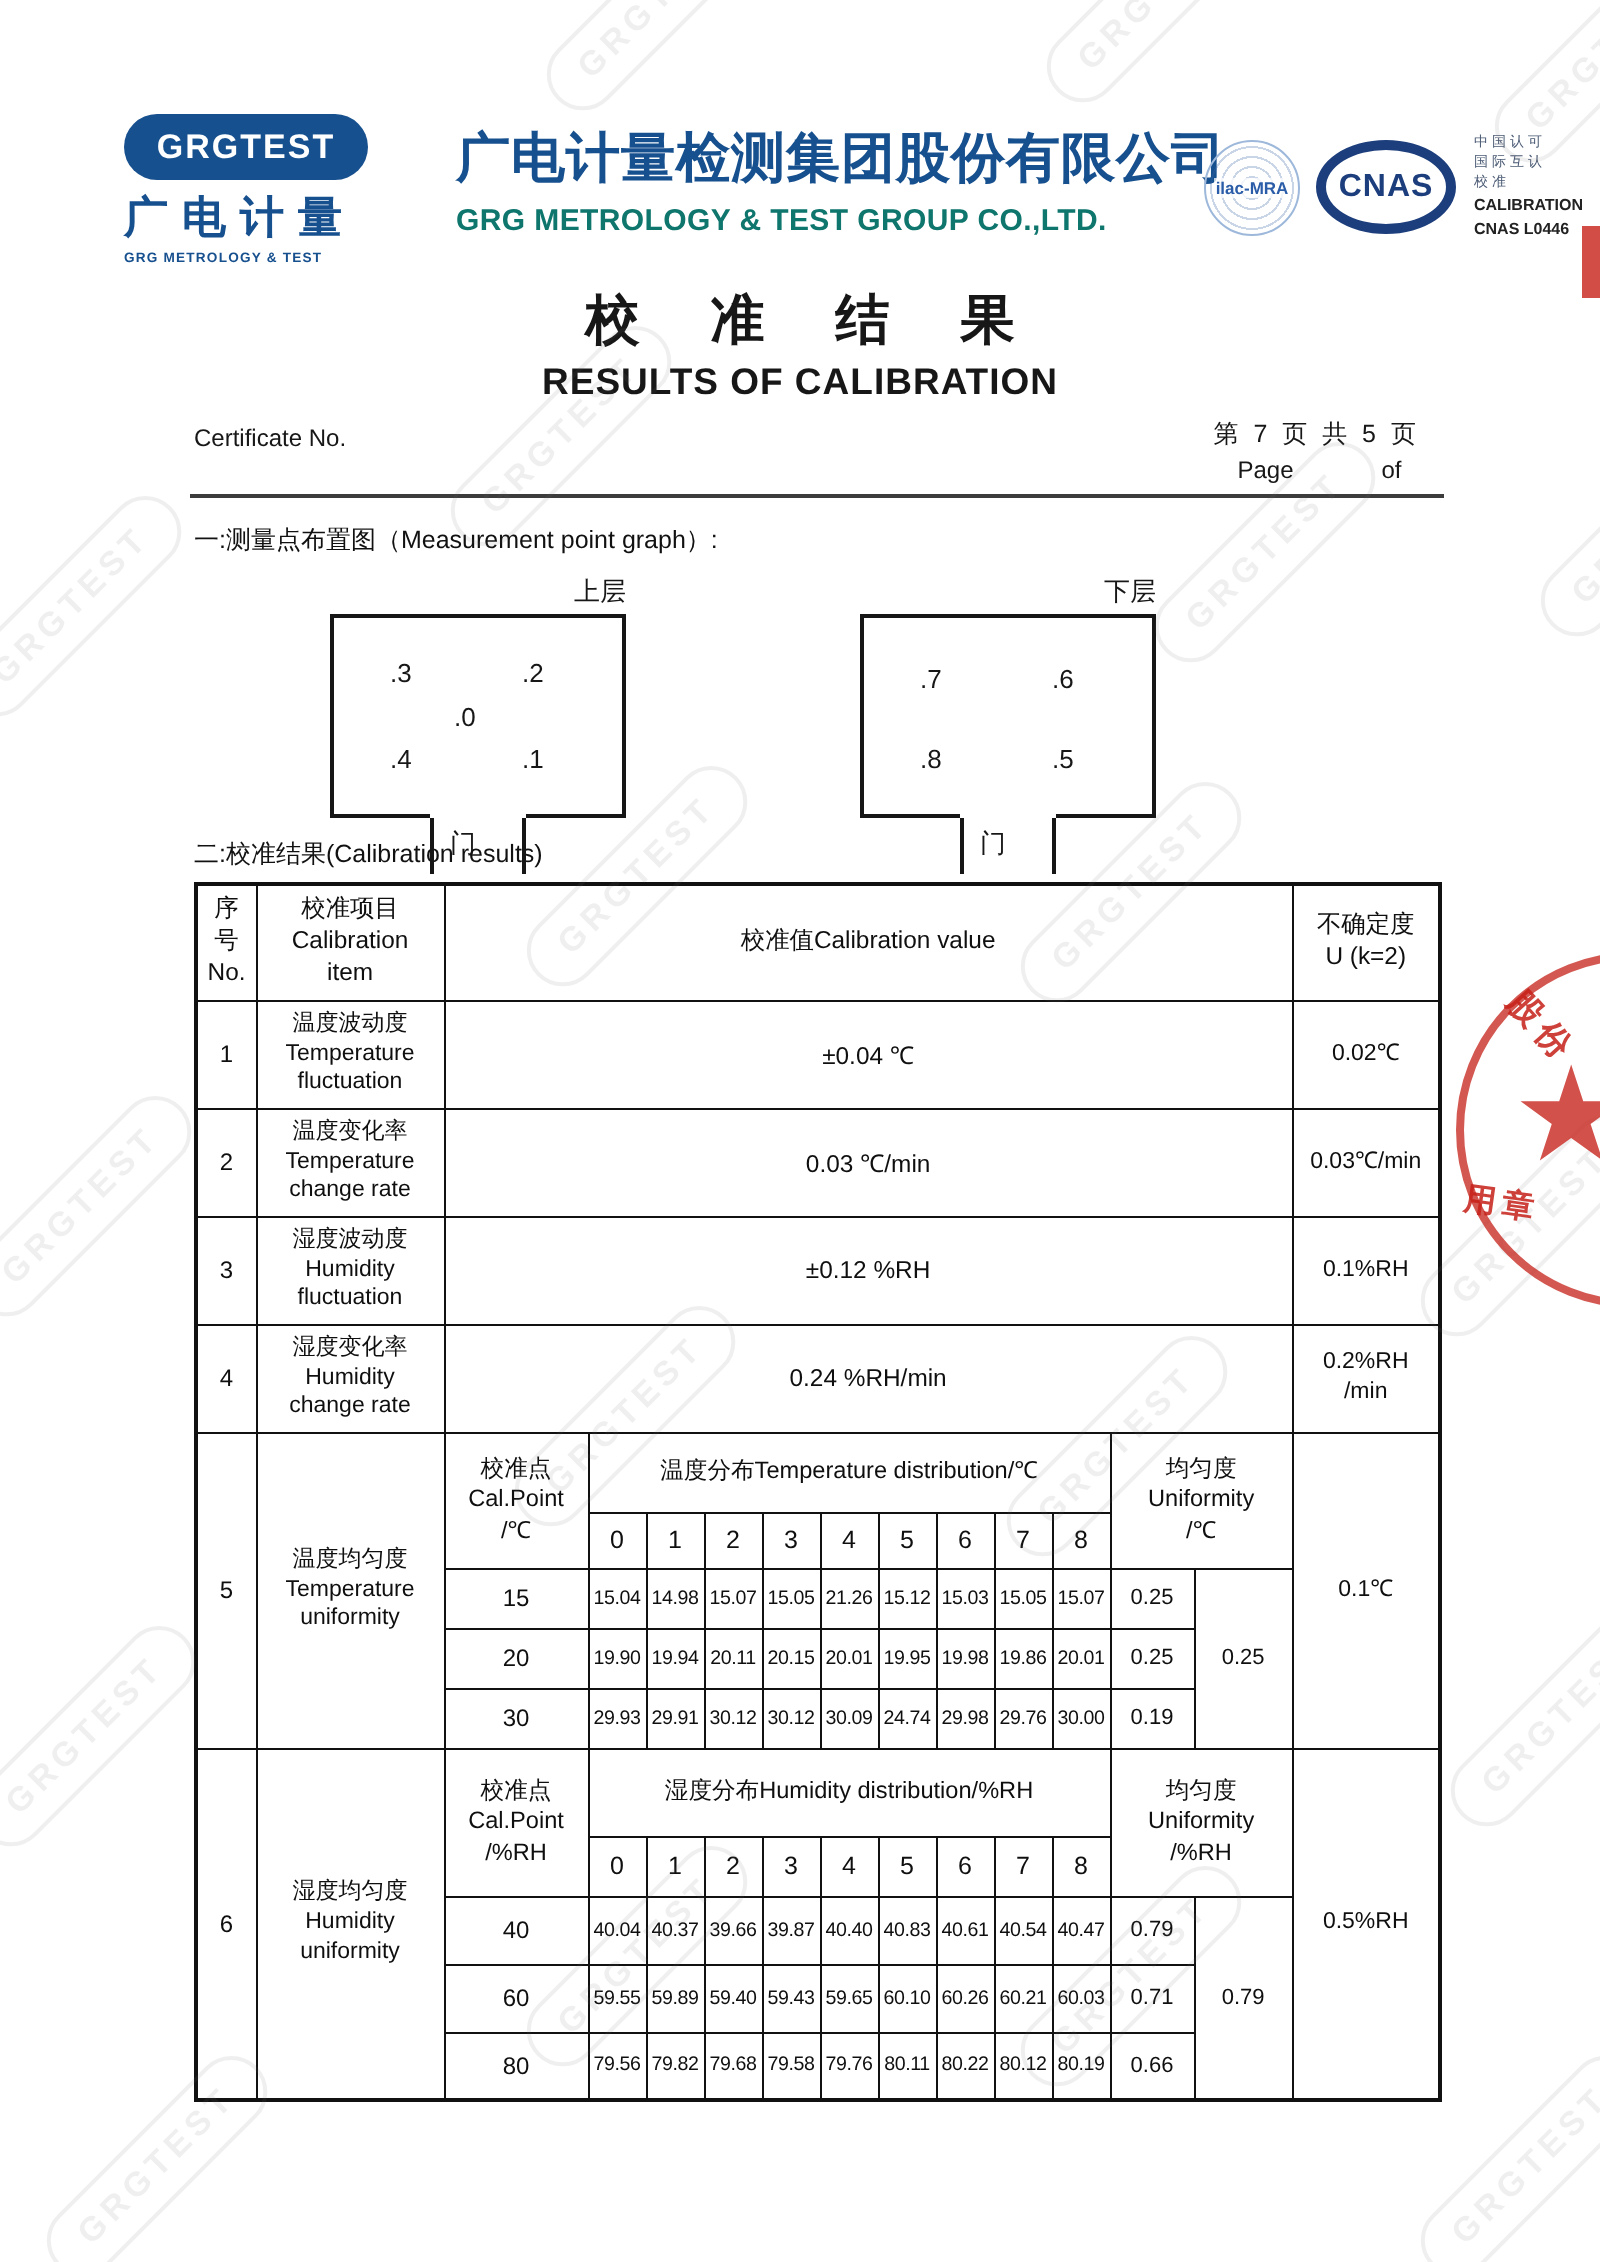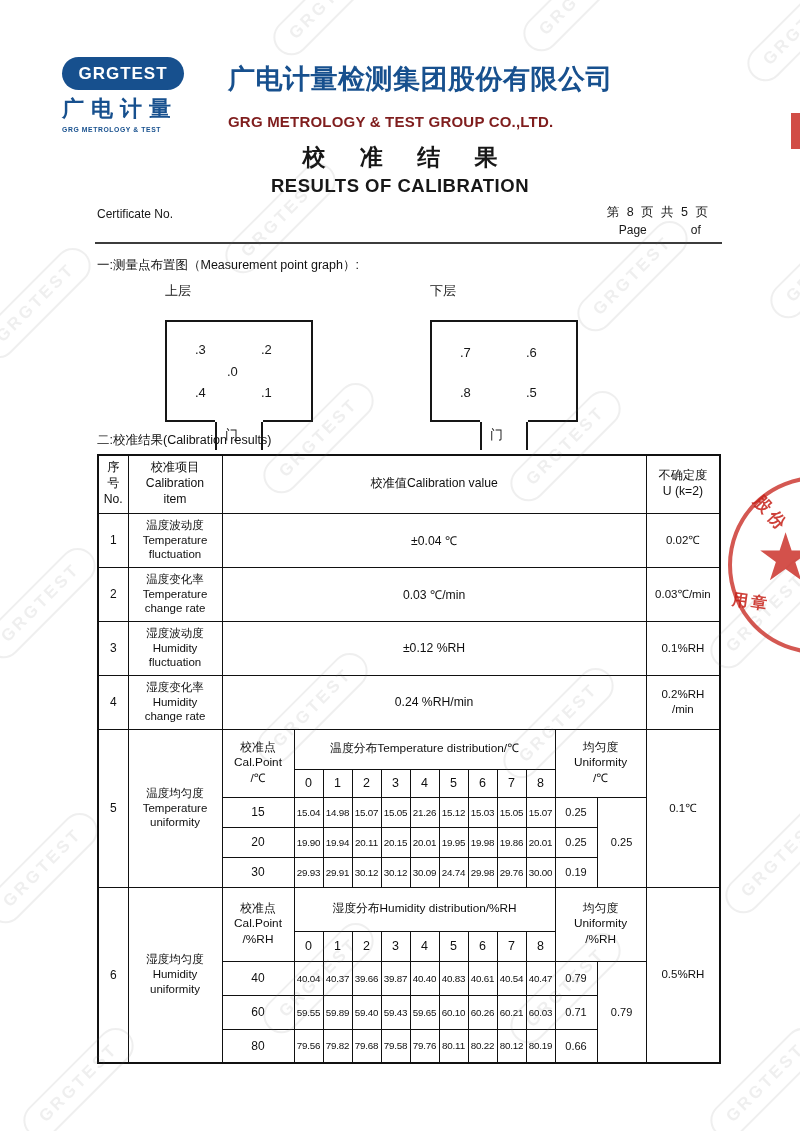--- a/index.html
+++ b/index.html
@@ -19,59 +19,59 @@
   .logo { width:152px; }
   .logo-badge { display:block; width:122px; height:33px; background:#17508e; border-radius:17px;
                 color:#fff; font-weight:bold; font-size:17px; text-align:center; line-height:33px;
                 letter-spacing:1px; }
   .logo-cn { display:block; font-size:22px; font-weight:bold; color:#17508e; letter-spacing:7px;
              margin-top:4px; white-space:nowrap; }
   .logo-sub { display:block; font-size:6.8px; font-weight:bold; color:#17508e; letter-spacing:0.6px;
               margin-top:2px; white-space:nowrap; }
   .company { margin:4px 0 0 14px; width:362px; }
   .company-cn { font-size:27px; font-weight:bold; color:#17508e; white-space:nowrap; letter-spacing:0.5px; }
-  .company-en { font-size:15px; font-weight:bold; color:#7f1d1d; white-space:nowrap; margin-top:16px;
+  .company-en { font-size:15px; font-weight:bold; color:#0f766e; white-space:nowrap; margin-top:5px;
                 letter-spacing:0.2px; }
   .certs { display:flex; align-items:center; margin:10px 0 0 12px; }
   .ilac { position:relative; width:48px; height:48px; border-radius:50%;
           border:1px solid #9db8da;
           background:repeating-radial-gradient(circle at 50% 50%, rgba(60,105,170,0.28) 0 1px, transparent 1px 5px);
           display:flex; align-items:center; justify-content:center; }
   .ilac-label { font-size:8.5px; font-weight:bold; color:#2a5ca8; background:rgba(255,255,255,0.75);
                 padding:0 1px; white-space:nowrap; }
   .cnas { position:relative; width:70px; height:47px; margin-left:8px;
           display:flex; align-items:center; justify-content:center; }
   .cnas-ellipse { position:absolute; inset:0; border:5px solid #1d3e7c; border-radius:50%; }
   .cnas-label { position:relative; font-size:16px; font-weight:800; color:#1d3e7c; letter-spacing:0.5px;
                 background:#fff; padding:0 1px; }
   .acc-text { margin-left:9px; line-height:1.45; }
   .acc-cn { font-size:7px; color:#4a5a74; letter-spacing:2px; }
   .acc-en { font-size:8px; font-weight:bold; color:#222; }
 
   
-  .title-cn { text-align:center; font-size:23px; font-weight:bold; letter-spacing:14px;
+  .title-cn { text-align:center; font-size:27px; font-weight:bold; letter-spacing:14px;
               margin-top:9px; text-indent:14px; }
   .title-en { text-align:center; font-size:18.5px; font-weight:600; letter-spacing:0.5px; margin-top:2px; }
 
   
   .cert-row { display:flex; justify-content:space-between; margin:7px 90px 0 97px; }
   .cert-line1 { font-size:12.5px; }
   .cert-num { margin-left:10px; font-size:12.5px; }
   .cert-line2 { font-size:12px; margin-top:3px; }
   .page-line1 { font-size:12.5px; letter-spacing:2px; white-space:nowrap; }
   .page-line2 { font-size:12px; margin-top:2px; padding-left:12px; }
   .page-line2 .of { margin-left:44px; }
   .rule { margin:5px 78px 0 95px; border-top:2px solid #3c3c3c; }
 
   
   .sec-heading { margin:13px 0 0 97px; font-size:12.5px; color:#111; }
   .diagrams { display:flex; margin:8px 0 0 165px; }
   .diagram { width:148px; }
   .diagram + .diagram { margin-left:117px; }
-  .dlabel { text-align:left; font-size:13px; margin-bottom:20px; }
+  .dlabel { text-align:right; font-size:13px; margin-bottom:2px; }
   .dbox { position:relative; width:148px; height:102px; border:2px solid #161616; }
   .gap-patch { position:absolute; left:48px; bottom:-2px; width:48px; height:2px; background:#fff; }
   .door-l { position:absolute; left:48px; top:100px; width:2px; height:28px; background:#161616; }
   .door-r { position:absolute; left:94px; top:100px; width:2px; height:28px; background:#161616; }
   .door-label { position:absolute; left:58px; top:104px; font-size:13px; }
   .pt-mark { position:absolute; font-size:13px; }
 
   
   .cal { border-collapse:collapse; table-layout:fixed; width:622px; margin:5px 0 0 97px;
          border:2px solid #111; }
@@ -141,31 +141,47 @@
     <div class="header">
       <div class="logo">
         <span class="logo-badge">GRGTEST</span>
         <span class="logo-cn">广电计量</span>
         <span class="logo-sub">GRG METROLOGY &amp; TEST</span>
       </div>
       <div class="company">
         <div class="company-cn">广电计量检测集团股份有限公司</div>
         <div class="company-en">GRG METROLOGY &amp; TEST GROUP CO.,LTD.</div>
       </div>
+      <div class="certs">
+        <div class="ilac">
+          <span class="ilac-label">ilac-MRA</span>
+        </div>
+        <div class="cnas">
+          <span class="cnas-ellipse"></span>
+          <span class="cnas-label">CNAS</span>
+        </div>
+        <div class="acc-text">
+          <div class="acc-cn">中国认可</div>
+          <div class="acc-cn">国际互认</div>
+          <div class="acc-cn">校准</div>
+          <div class="acc-en">CALIBRATION</div>
+          <div class="acc-en">CNAS L0446</div>
+        </div>
+      </div>
     </div>
 
     <div class="title-cn">校 准 结 果</div>
     <div class="title-en">RESULTS OF CALIBRATION</div>
 
     <div class="cert-row">
       <div>
         <div class="cert-line2">Certificate No.</div>
       </div>
       <div>
-        <div class="page-line1">第 8  页  共 5  页</div>
+        <div class="page-line1">第 7  页  共 5  页</div>
         <div class="page-line2">
           <span>Page</span><span class="of">of</span>
         </div>
       </div>
     </div>
     <div class="rule"></div>
 
     <div class="sec-heading">一:测量点布置图（Measurement point graph）:</div>
     <div class="diagrams">
       <div class="diagram">

